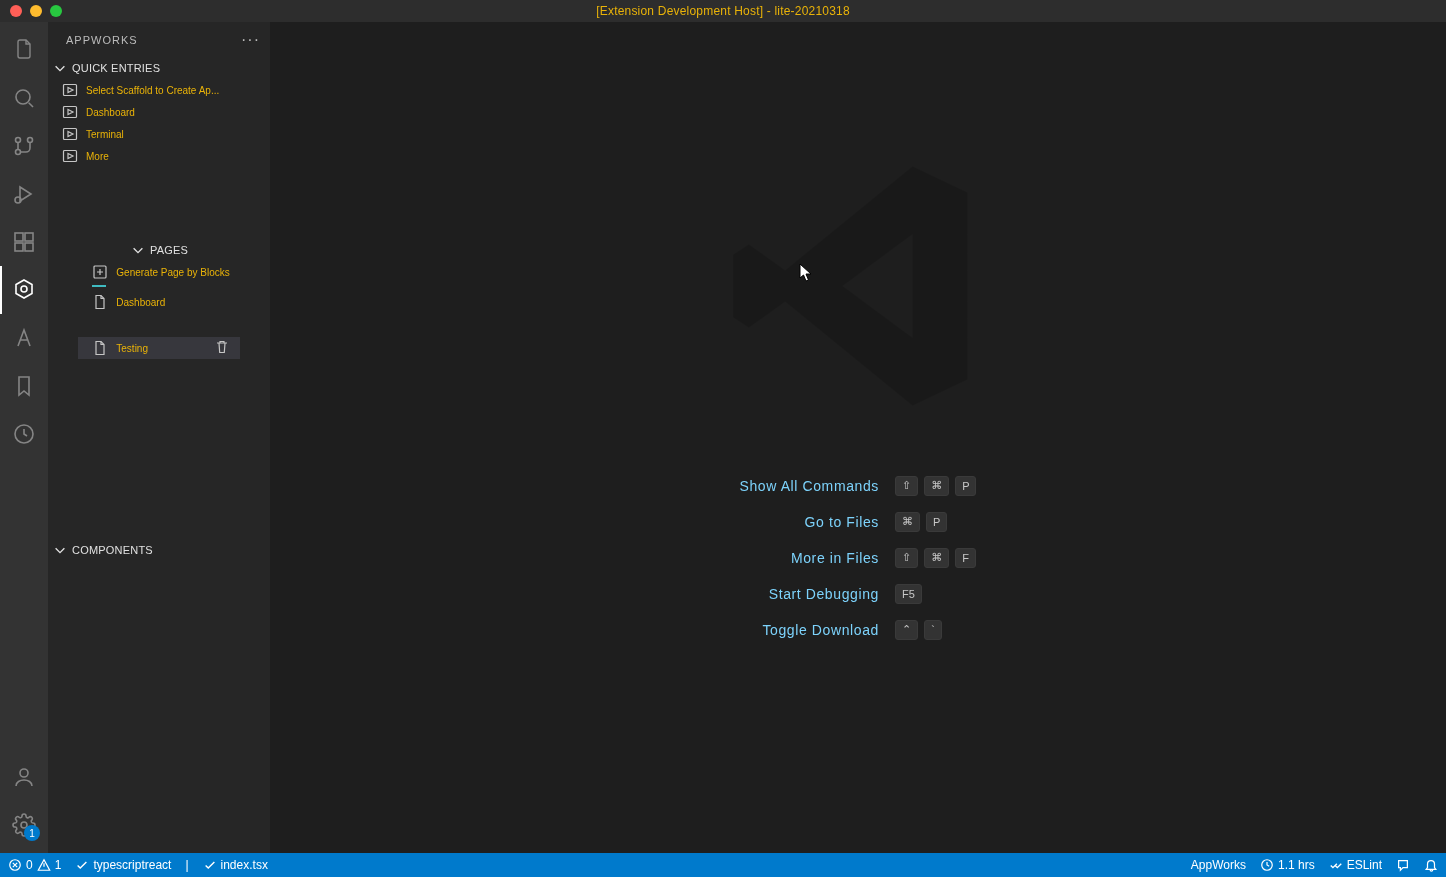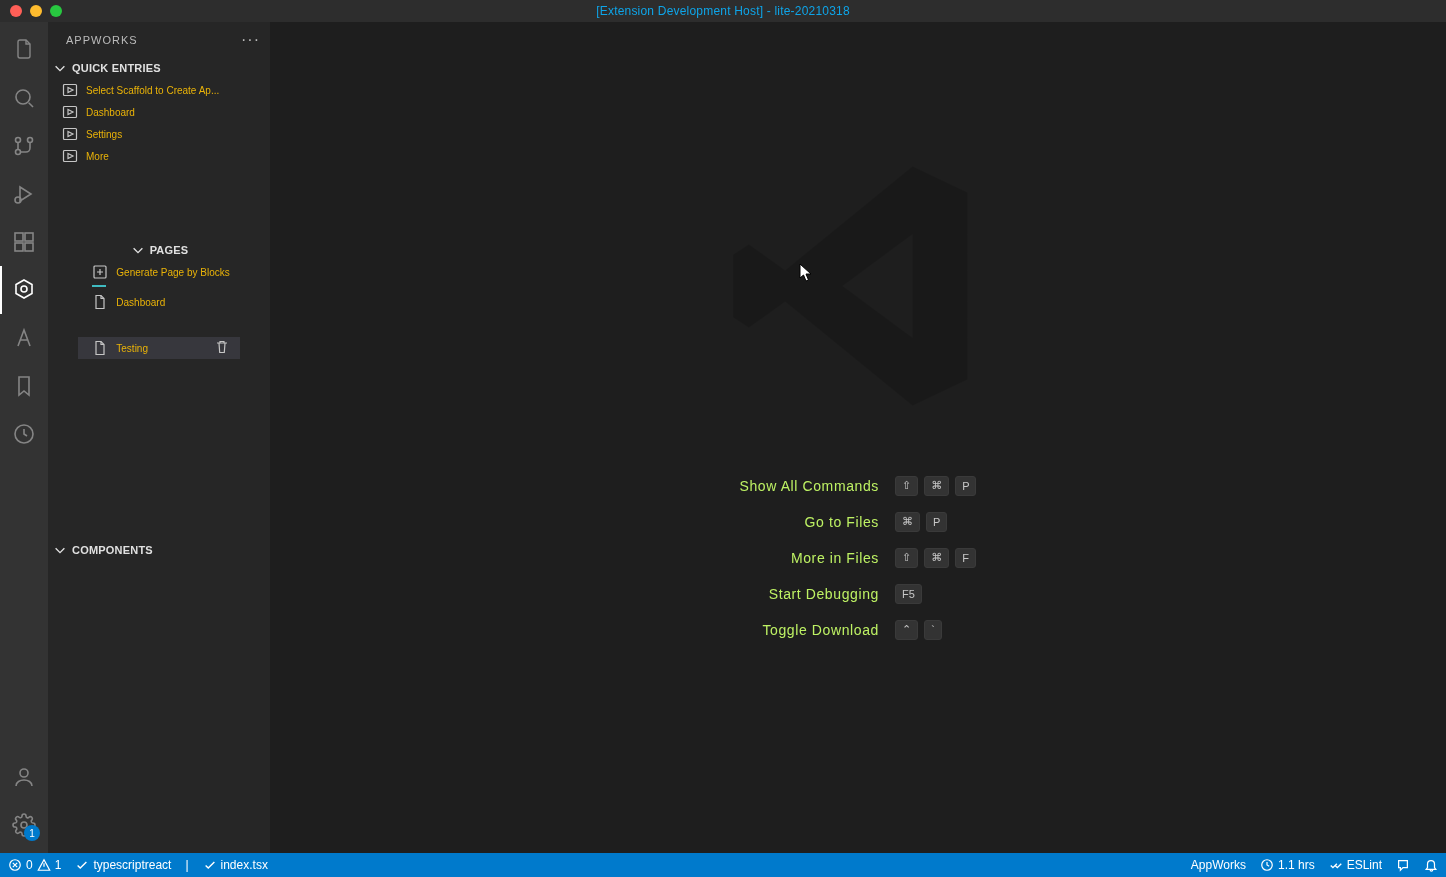--- a/index.html
+++ b/index.html
@@ -30,21 +30,21 @@
     overflow: hidden;
     user-select: none;
   }
   
   .titlebar {
     height: 22px;
     background: var(--titlebar-bg);
     display: flex;
     align-items: center;
     position: relative;
-    color: #0ea5e9;
+    color: #eab308;
     font-size: 12px;
   }
   .traffic-lights {
     display: flex;
     gap: 8px;
     padding-left: 10px;
     align-items: center;
     height: 100%;
   }
   .tl { width: 12px; height: 12px; border-radius: 50%; }
@@ -127,21 +127,21 @@
   .section.quick { flex: 0 0 182px; }
   .section.pages { flex: 0 0 278px; align-items: center; }
   .section.components { flex: 1 1 auto; margin-top: 22px; }
 
   .section-header {
     height: 22px;
     display: flex; align-items: center;
     padding: 0 4px 0 4px;
     gap: 4px;
     font-size: 11px;
-    font-weight: 700;
+    font-weight: 400;
     letter-spacing: .2px;
     color: #e0e0e0;
   }
   .section-header .chevron {
     width: 16px; height: 16px;
     display: inline-flex;
     align-items: center;
     justify-content: center;
   }
   .section-body { padding: 0; }
@@ -201,21 +201,21 @@
   }
   .shortcut-list {
     display: grid;
     grid-template-columns: auto auto;
     column-gap: 16px;
     row-gap: 16px;
     align-items: center;
   }
   .shortcut-label {
     text-align: right;
-    color: #bef264;
+    color: #7dd3fc;
     letter-spacing: .6px;
     font-size: 14px;
   }
   .shortcut-keys {
     display: flex; gap: 6px; align-items: center;
   }
   .key {
     min-width: 18px;
     height: 20px;
     padding: 0 6px;
@@ -365,21 +365,21 @@
           </span>
           <span class="lbl">Dashboard</span>
         </div>
         <div class="tree-item">
           <span class="icon">
             <svg viewBox="0 0 16 16" fill="none" stroke="currentColor" stroke-width="1.2">
                 <rect x="1.5" y="2.5" width="13" height="11" rx="1"></rect>
                 <path d="M6 5.5l5 2.5-5 2.5z"></path>
               </svg>
           </span>
-          <span class="lbl">Settings</span>
+          <span class="lbl">Terminal</span>
         </div>
         <div class="tree-item">
           <span class="icon">
             <svg viewBox="0 0 16 16" fill="none" stroke="currentColor" stroke-width="1.2">
                 <rect x="1.5" y="2.5" width="13" height="11" rx="1"></rect>
                 <path d="M6 5.5l5 2.5-5 2.5z"></path>
               </svg>
           </span>
           <span class="lbl">More</span>
         </div>

